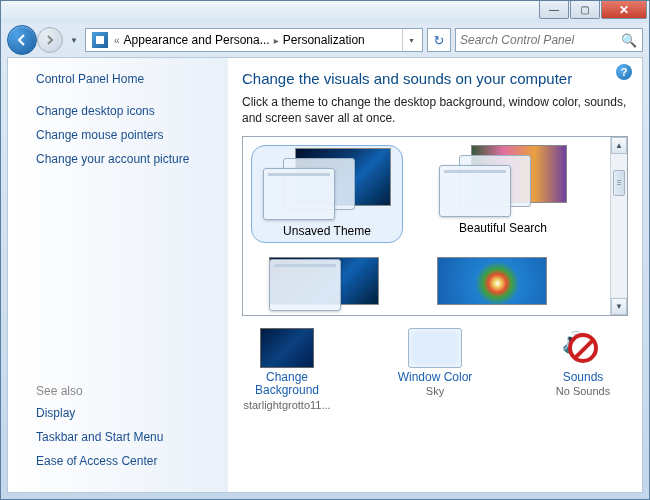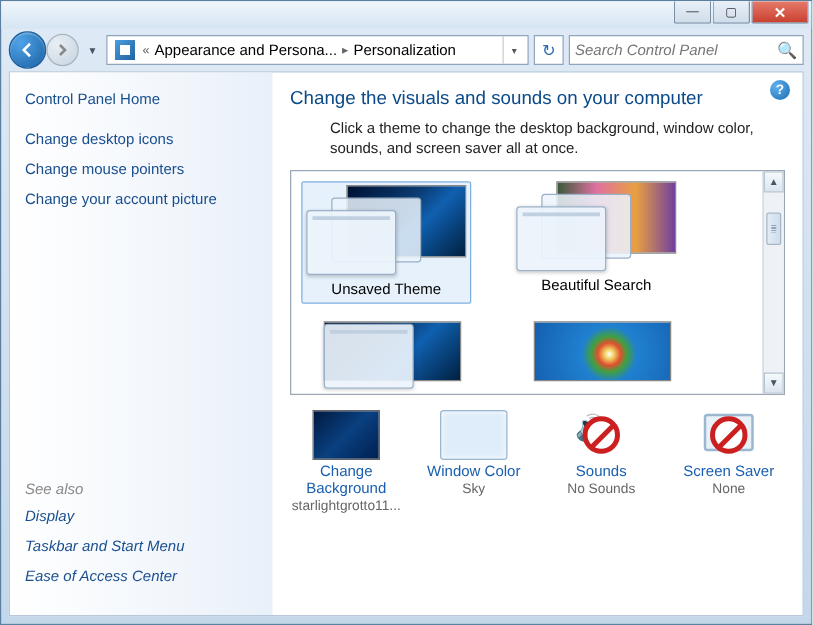--- a/index.html
+++ b/index.html
@@ -23,40 +23,40 @@
 .chev { color: #666; padding: 0 2px; font-size: 10px; }
 .addr-seg { padding: 0 2px; cursor: default; }
 .addr-drop { width: 18px; display: flex; align-items: center; justify-content: center; border-left: 1px solid #ccc; height: 100%; font-size: 8px; color: #555; }
 .refresh { width: 24px; height: 24px; background: #fff; border: 1px solid #8fa5bb; display: flex; align-items: center; justify-content: center; color: #2a6ab0; font-size: 13px; }
 .search { width: 188px; height: 24px; background: #fff; border: 1px solid #8fa5bb; display: flex; align-items: center; padding: 0 4px; }
 .search input { border: none; outline: none; flex: 1; font-size: 12px; font-style: italic; color: #888; background: transparent; }
 .search-icon { color: #2a6ab0; font-size: 13px; }
 
 .body { flex: 1; display: flex; background: #fff; margin: 0 6px 6px 6px; border: 1px solid #b8c8d8; position: relative; }
 
-.sidebar { width: 220px; background: linear-gradient(to right, #fff 0%, #f0f5fb 70%, #e8f0f9 100%); padding: 14px 12px; display: flex; flex-direction: column; font-size: 12px; }
+.sidebar { width: 220px; background: linear-gradient(to right, #fff 0%, #f0f5fb 70%, #e8f0f9 100%); padding: 14px 28px; display: flex; flex-direction: column; font-size: 12px; }
 .cp-home { color: #1a4f8f; font-size: 12px; margin-bottom: 18px; }
 .side-link { color: #1a4f8f; margin-bottom: 10px; cursor: pointer; }
-.see-also-block { margin-top: auto; font-style: italic; }
+.see-also-block { margin-top: auto; }
 .see-also-hdr { color: #888; font-size: 12px; margin-bottom: 8px; }
 
 .content { flex: 1; padding: 12px 14px; position: relative; font-size: 12px; }
 .help-icon { position: absolute; top: 6px; right: 10px; width: 16px; height: 16px; border-radius: 50%; background: radial-gradient(circle at 30% 30%, #5fb0f0, #1a6fb0); color: #fff; font-size: 11px; font-weight: bold; display: flex; align-items: center; justify-content: center; }
 .heading { color: #0a4a8a; font-size: 15px; margin-bottom: 8px; font-weight: normal; }
-.subhead { color: #222; font-size: 12px; margin-bottom: 10px; line-height: 1.3; margin-left: 32px; }
+.subhead { color: #222; font-size: 12px; margin-bottom: 10px; line-height: 1.3; }
 
 .themes { border: 1px solid #9aa8b6; height: 180px; overflow: hidden; position: relative; display: flex; flex-wrap: wrap; padding: 8px 22px 8px 8px; gap: 14px 26px; }
 .themes-scroll { position: absolute; right: 0; top: 0; bottom: 0; width: 17px; background: #eef2f6; border-left: 1px solid #cbd5e0; display: flex; flex-direction: column; }
 .sb-btn { height: 17px; background: linear-gradient(to bottom,#f6f9fc,#dbe5ef); border: 1px solid #b6c3d0; display: flex; align-items: center; justify-content: center; font-size: 8px; color: #456; }
 .sb-track { flex: 1; position: relative; }
 .sb-thumb { position: absolute; left: 2px; right: 2px; top: 16px; height: 26px; background: linear-gradient(to right,#e4ecf4,#cedceb); border: 1px solid #a4b5c6; border-radius: 2px; }
 .sb-thumb::after { content: ""; position: absolute; left: 3px; right: 3px; top: 50%; height: 6px; margin-top: -3px; background: repeating-linear-gradient(to bottom,#8ea5bb 0 1px,transparent 1px 2px); }
 
 .theme { width: 148px; display: flex; flex-direction: column; align-items: center; }
-.theme.sel { background: rgba(160,200,240,.25); border: 1px solid #7fb0e0; border-radius: 2px; padding: 2px; width: 136px; }
+.theme.sel { background: rgba(160,200,240,.25); border: 1px solid #7fb0e0; border-radius: 14px; padding: 2px; width: 152px; }
 .theme-preview { width: 128px; height: 72px; position: relative; }
 .wallpaper { position: absolute; right: 0; top: 0; width: 96px; height: 58px; border: 1px solid #888; background: linear-gradient(135deg,#001030 0%, #0a3a70 40%, #1060b0 60%, #002040 100%); }
 .wallpaper.birds { background: linear-gradient(90deg,#3a5a3a,#e070a0,#e8a040,#7040a0); }
 .mini-win { position: absolute; left: 0; bottom: 0; width: 72px; height: 52px; background: rgba(235,243,251,.92); border: 1px solid #9ab0c6; border-radius: 3px; box-shadow: 0 1px 3px rgba(0,0,0,.2); }
 .mini-win::before { content: ""; position: absolute; top: 4px; left: 4px; right: 4px; height: 3px; background: #c0d0e0; }
 .mini-win2 { position: absolute; left: 20px; bottom: 10px; width: 72px; height: 52px; background: rgba(235,243,251,.85); border: 1px solid #9ab0c6; border-radius: 3px; }
 .theme-label { font-size: 12px; margin-top: 4px; text-align: center; }
 
 .theme-row2 { display: flex; gap: 40px; padding-left: 18px; }
 .theme-row2 .wallpaper { position: relative; width: 110px; height: 48px; }
@@ -198,25 +198,17 @@
           <div class="bi-sub">Sky</div>
         </div>
         <div class="bottom-item">
           <div class="bi-icon bi-snd">
             <span class="snd-back">🔊</span>
             <div class="no-circle"></div>
           </div>
           <div class="bi-label">Sounds</div>
           <div class="bi-sub">No Sounds</div>
         </div>
-        <div class="bottom-item">
-          <div class="bi-icon bi-ss">
-            <div class="ss-back"></div>
-            <div class="no-circle"></div>
-          </div>
-          <div class="bi-label">Screen Saver</div>
-          <div class="bi-sub">None</div>
-        </div>
       </div>
 
     </div>
   </div>
 </div>
 
 </body></html>

